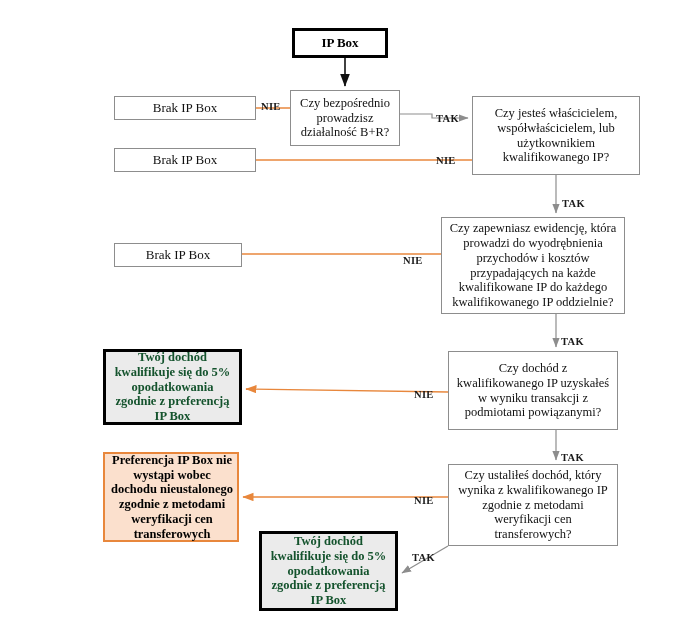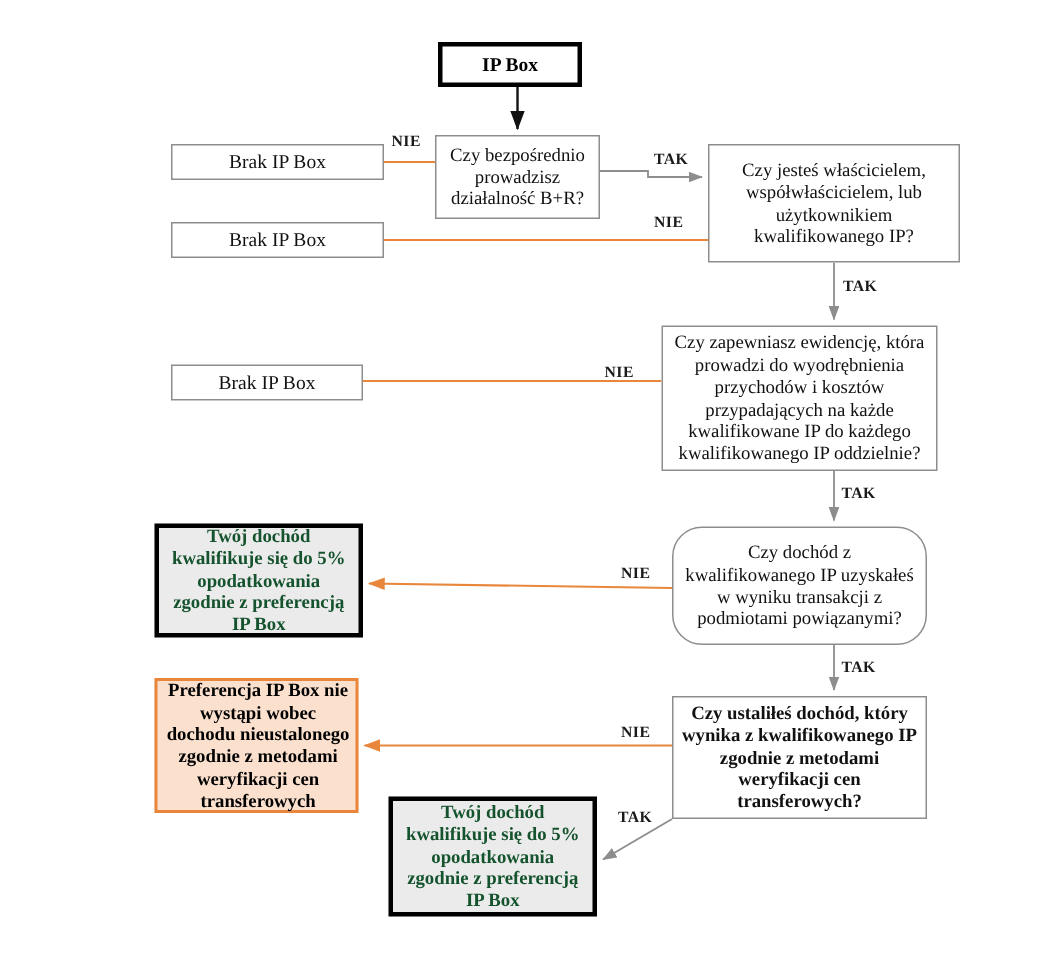--- a/index.html
+++ b/index.html
@@ -88,20 +88,21 @@
 
   .edge-label {
     position: absolute;
     font-family: "Liberation Serif", serif;
     font-size: 10.5px;
     font-weight: bold;
     color: #1a1a1a;
     letter-spacing: 0.3px;
     z-index: 3;
     white-space: nowrap;
+    margin-top: 12px;
   }
 </style>
 </head>
 <body>
 
 <div id="canvas">
 
   <svg id="edges" viewBox="0 0 695 638" width="695" height="638">
     <defs>
       <marker id="arrow-gray" markerWidth="9" markerHeight="9" refX="7.5" refY="3" orient="auto" markerUnits="strokeWidth">
@@ -163,42 +164,42 @@
         <span>Czy zapewniasz ewidencję, która
 prowadzi do wyodrębnienia
 przychodów i kosztów
 przypadających na każde
 kwalifikowane IP do każdego
 kwalifikowanego IP oddzielnie?</span>
       </div>
       <div class="node plain" style="left: 90px; top: 243px; width: 128px; height: 24px;">
         <span>Brak IP Box</span>
       </div>
-      <div class="node question" style="left: 448px; top: 351px; width: 170px; height: 79px; border-radius: 20px;">
+      <div class="node question" style="left: 448px; top: 351px; width: 170px; height: 79px;">
         <span>Czy dochód z
 kwalifikowanego IP uzyskałeś
 w wyniku transakcji z
 podmiotami powiązanymi?</span>
       </div>
       <div class="node result" style="left: 103px; top: 349px; width: 139px; height: 76px;">
         <span>Twój dochód
 kwalifikuje się do 5%
 opodatkowania
 zgodnie z preferencją
 IP Box</span>
       </div>
       <div class="node warn" style="left: 103px; top: 452px; width: 136px; height: 90px;">
         <span>Preferencja IP Box nie
 wystąpi wobec
 dochodu nieustalonego
 zgodnie z metodami
 weryfikacji cen
 transferowych</span>
       </div>
-      <div class="node question" style="left: 448px; top: 464px; width: 170px; height: 82px; font-weight: bold;">
+      <div class="node question" style="left: 448px; top: 464px; width: 170px; height: 82px;">
         <span>Czy ustaliłeś dochód, który
 wynika z kwalifikowanego IP
 zgodnie z metodami
 weryfikacji cen
 transferowych?</span>
       </div>
       <div class="node result" style="left: 259px; top: 531px; width: 139px; height: 80px;">
         <span>Twój dochód
 kwalifikuje się do 5%
 opodatkowania

